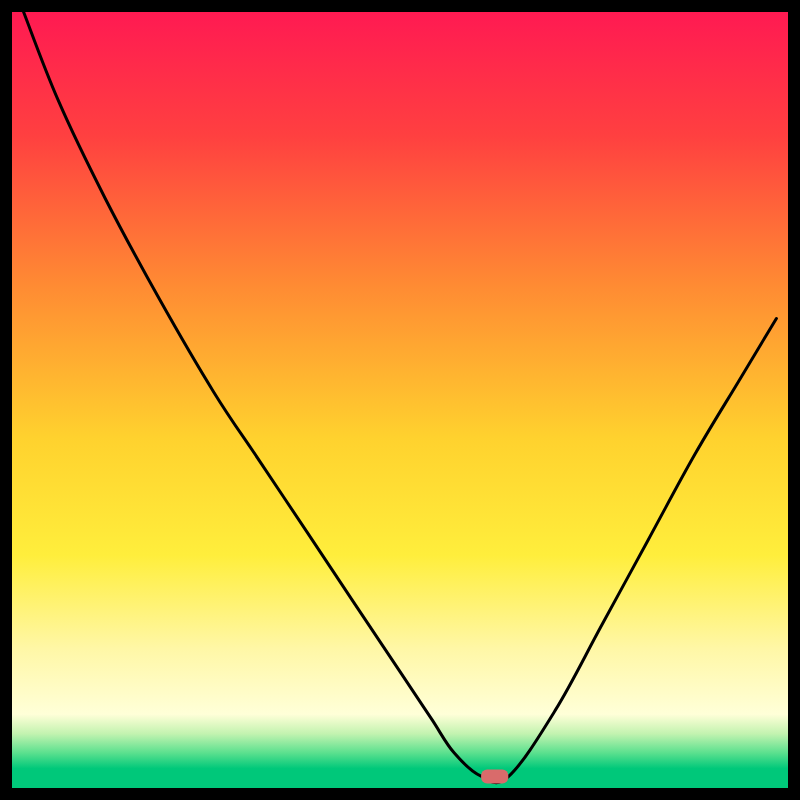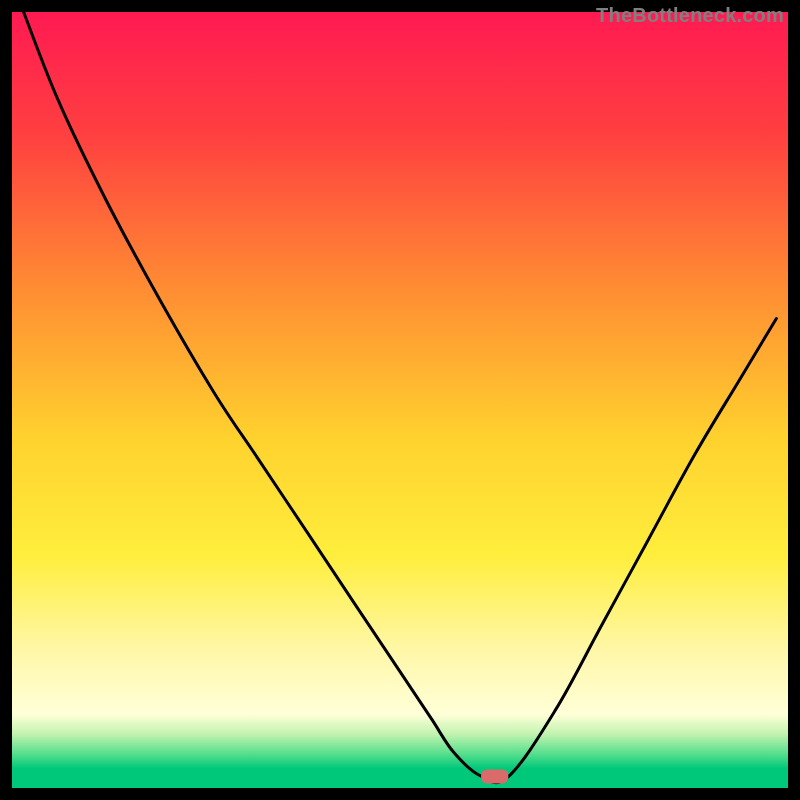--- a/index.html
+++ b/index.html
@@ -56,14 +56,13 @@
             <stop offset="95.5%" stop-color="#5ae08e"></stop>
             <stop offset="97.5%" stop-color="#00c87a"></stop>
             <stop offset="100%" stop-color="#00c87a"></stop>
           </linearGradient>
       </defs>
       <rect id="bg-rect" x="0" y="0" width="776" height="776" fill="url(#bg-grad)"></rect>
       <path id="curve" fill="none" stroke="#000" stroke-width="3" stroke-linecap="round" stroke-linejoin="round" d="M 11.6 0.0 C 17.9 16.1, 31.9 55.7, 46.6 89.2 C 61.2 122.8, 75.0 150.6, 93.1 186.2 C 111.3 221.9, 127.9 252.2, 147.4 287.1 C 167.0 322.0, 183.6 350.9, 201.8 380.2 C 219.9 409.6, 231.6 424.9, 248.3 450.1 C 265.1 475.2, 278.1 494.8, 294.9 519.9 C 311.6 545.1, 324.7 564.6, 341.4 589.8 C 358.2 614.9, 374.0 638.6, 388.0 659.6 C 402.0 680.6, 409.3 691.5, 419.0 706.2 C 428.8 720.8, 433.2 730.6, 442.3 741.1 C 451.4 751.6, 459.7 760.2, 469.5 764.4 C 479.3 768.6, 483.4 776.2, 496.6 764.4 C 509.9 752.5, 526.4 725.6, 543.2 698.4 C 560.0 671.2, 573.0 643.8, 589.8 613.0 C 606.5 582.3, 619.6 558.4, 636.3 527.7 C 653.1 497.0, 666.1 471.7, 682.9 442.3 C 699.6 413.0, 714.8 389.2, 729.4 364.7 C 744.1 340.3, 758.1 317.0, 764.4 306.5"></path>
       <rect id="marker" rx="6" ry="6" x="469.1" y="757.4" width="27.2" height="14.0" fill="#d96b6b"></rect>
     </svg>
   </div>
-  <div class="watermark">TheBottleneck.com</div>
 </div>
 
 </body></html>

